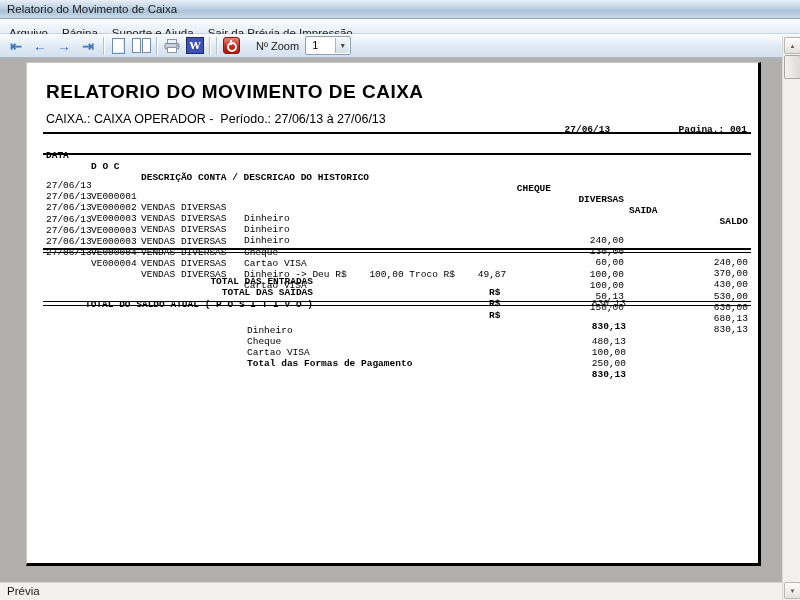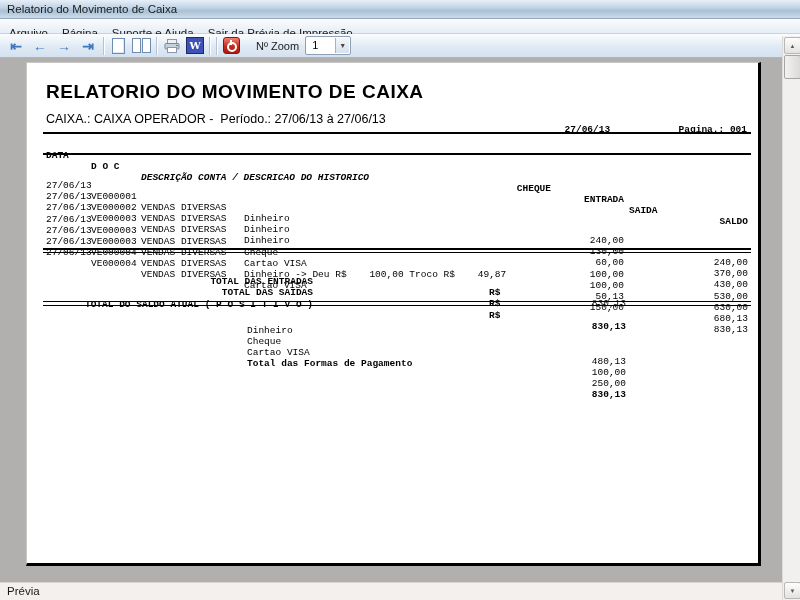--- a/index.html
+++ b/index.html
@@ -63,38 +63,38 @@
   .rpt-datepage{position:absolute;right:11px;top:53px;font-weight:bold;margin-top:8px;}
   .rule1{position:absolute;left:16px;width:708px;top:69px;border-top:2px solid #000;}
   .thead{position:absolute;left:0;top:76px;width:731px;height:12px;font-weight:bold;}
   .thead span,.trow span,.totrow span,.prow span{position:absolute;white-space:pre;}
   .rule2{position:absolute;left:16px;width:708px;top:90px;border-top:2px solid #000;}
   .saldo-ant{position:absolute;left:19px;top:94px;}
   .tbody{position:absolute;left:0;top:106px;width:731px;}
   .trow{position:relative;height:11.2px;}
   .c-data{left:19px;}   .h-data{left:19px;}
   .c-doc{left:64px;}    .h-doc{left:64px;}
-  .c-conta{left:114px;} .h-conta{left:114px;font-style:italic;}
+  .c-conta{left:114px;} .h-conta{left:114px;}
   .c-hist{left:217px;}
   .c-cheque{left:382px;width:142px;text-align:right;} .h-cheque{left:382px;width:142px;text-align:right;}
   .c-entrada{left:482px;width:115px;text-align:right;}.h-entrada{left:482px;width:115px;text-align:right;}
   .c-saida{left:602px;width:39px;text-align:right;}   .h-saida{left:602px;width:39px;text-align:left;}
   .c-saldo{left:622px;width:99px;text-align:right;}   .h-saldo{left:622px;width:99px;text-align:right;}
   .dblrule1{position:absolute;left:16px;width:708px;top:185px;height:2px;border-top:2px solid #000;border-bottom:1px solid #000;}
   .totals{position:absolute;left:0;top:202px;width:731px;}
   .totrow{position:relative;height:11.4px;}
   .t-label{left:19px;width:267px;text-align:right;font-weight:bold;}
   .t-cur{left:462px;font-weight:bold;}
   .t-val{left:484px;width:115px;text-align:right;}
   .totrow.bold .t-val{font-weight:bold;}
   .dblrule2{position:absolute;left:16px;width:708px;top:238px;height:3px;border-top:1px solid #000;border-bottom:1px solid #000;}
   .payments{position:absolute;left:0;top:251px;width:731px;}
   .prow{position:relative;height:11px;}
   .p-label{left:220px;}
-  .p-val{left:484px;width:115px;text-align:right;margin-top:20px;}
+  .p-val{left:484px;width:115px;text-align:right;}
   .prow.bold span{font-weight:bold;}
   
   .vscroll{position:absolute;right:0;top:36px;width:17px;height:564px;background:#f2f0ee;border-left:1px solid #dcdad8;z-index:5;}
   .sb-btn{position:absolute;left:1px;width:15px;height:15px;background:linear-gradient(180deg,#fdfdfd,#e4e2e0);
     border:1px solid #b9b7b5;border-radius:2px;display:flex;align-items:center;justify-content:center;
     font-size:6px;color:#5a5a5a;}
   .sb-up{top:1px;}
   .sb-down{bottom:1px;}
   .sb-thumb{position:absolute;left:1px;top:19px;width:15px;height:22px;background:linear-gradient(90deg,#f4f2f0,#dcdad8);
     border:1px solid #a7a5a3;border-radius:2px;}
@@ -180,21 +180,21 @@
     <div class="rpt-subtitle">CAIXA.: CAIXA OPERADOR -  Período.: 27/06/13 à 27/06/13</div>
     <div class="rpt-datepage mono">27/06/13            Pagina.: 001</div>
 
     <div class="rule1"></div>
 
     <div class="thead mono">
       <span class="h-data">DATA</span>
       <span class="h-doc">D O C</span>
       <span class="h-conta">DESCRIÇÃO CONTA / DESCRICAO DO HISTORICO</span>
       <span class="h-cheque">CHEQUE</span>
-      <span class="h-entrada">ENTRADA</span>
+      <span class="h-entrada">DIVERSAS</span>
       <span class="h-saida">SAIDA</span>
       <span class="h-saldo">SALDO</span>
     </div>
     <div class="rule2"></div>
 
 
     <div class="tbody mono"><div class="trow">
         <span class="c-data">27/06/13</span>
         <span class="c-doc">VE000001</span>
         <span class="c-conta">VENDAS DIVERSAS</span>

